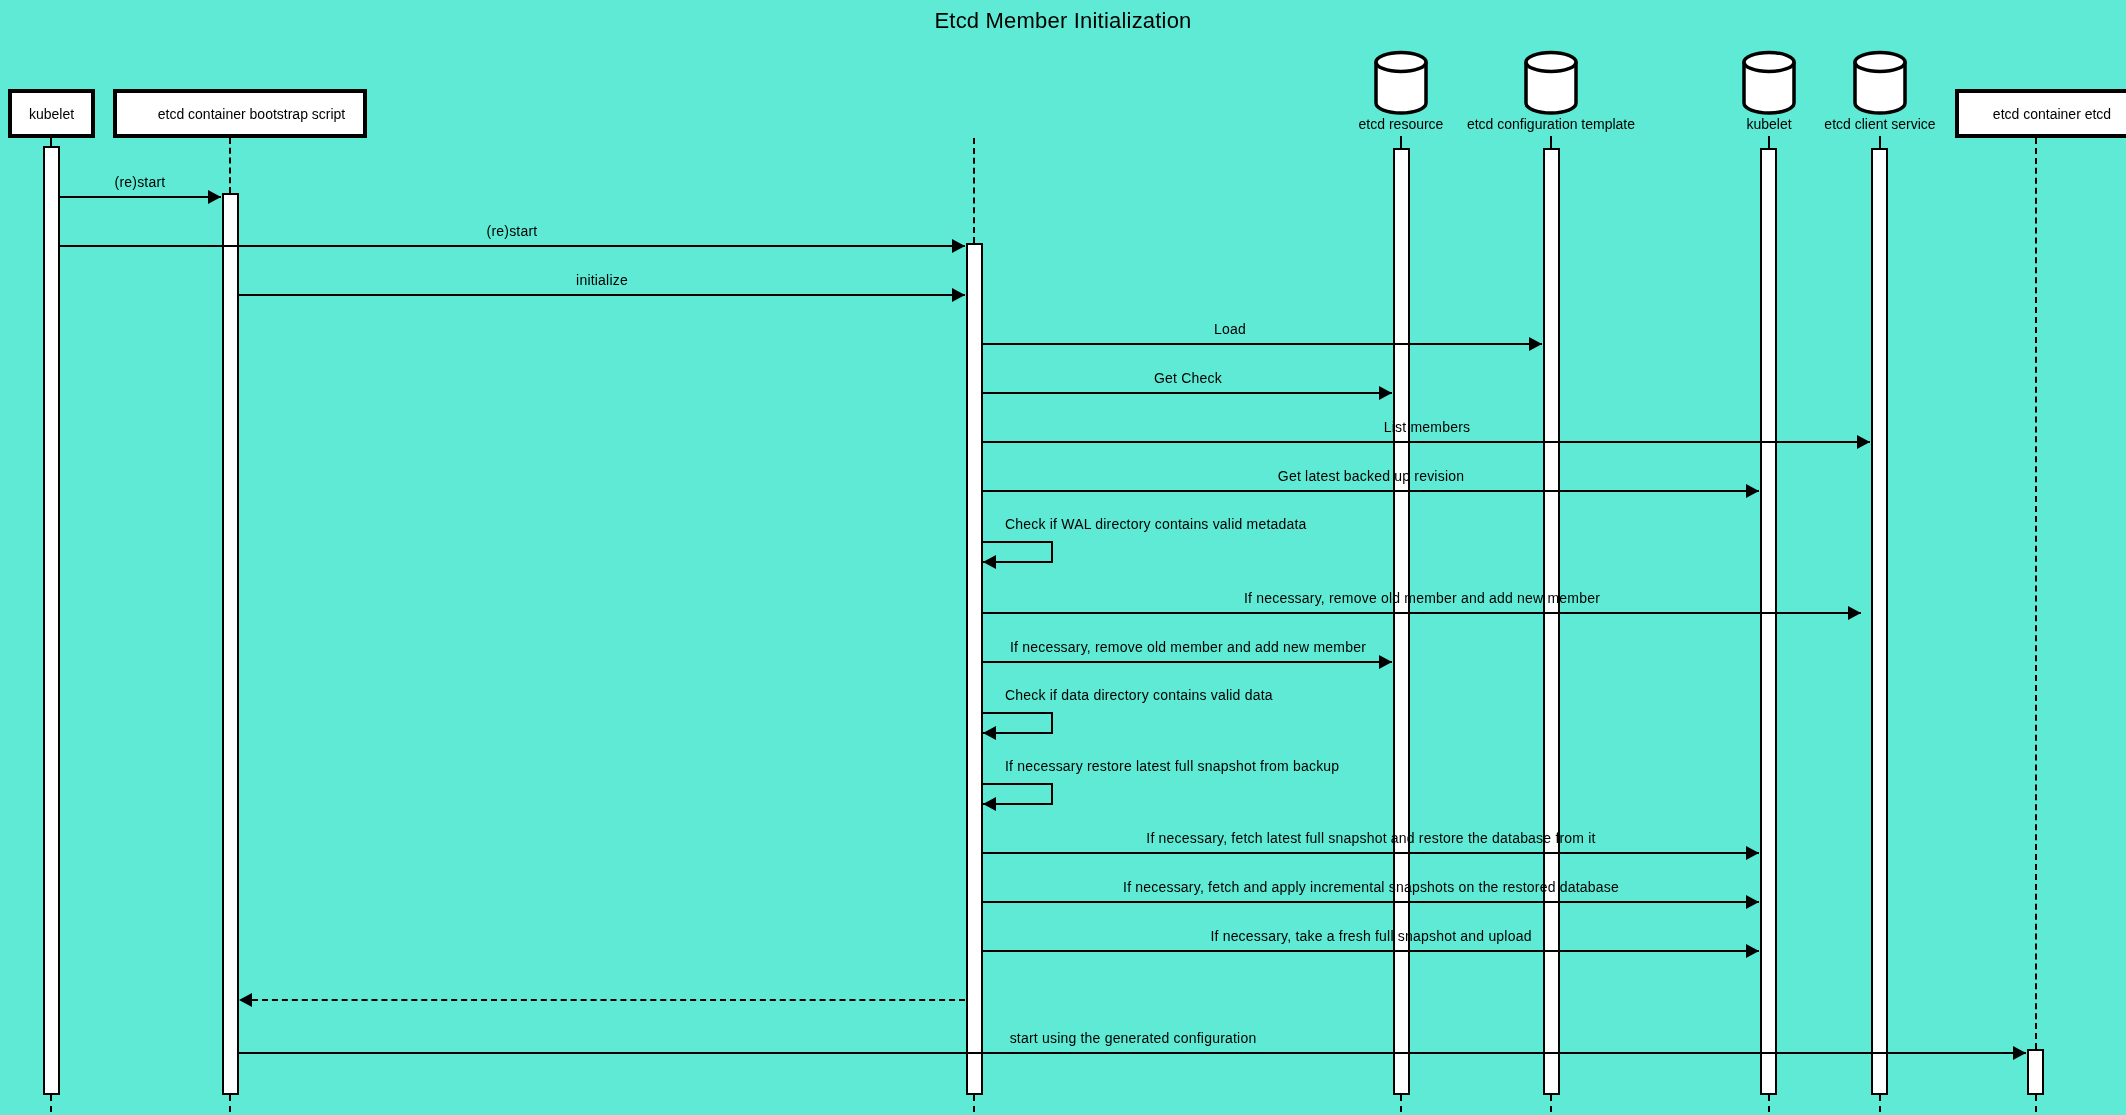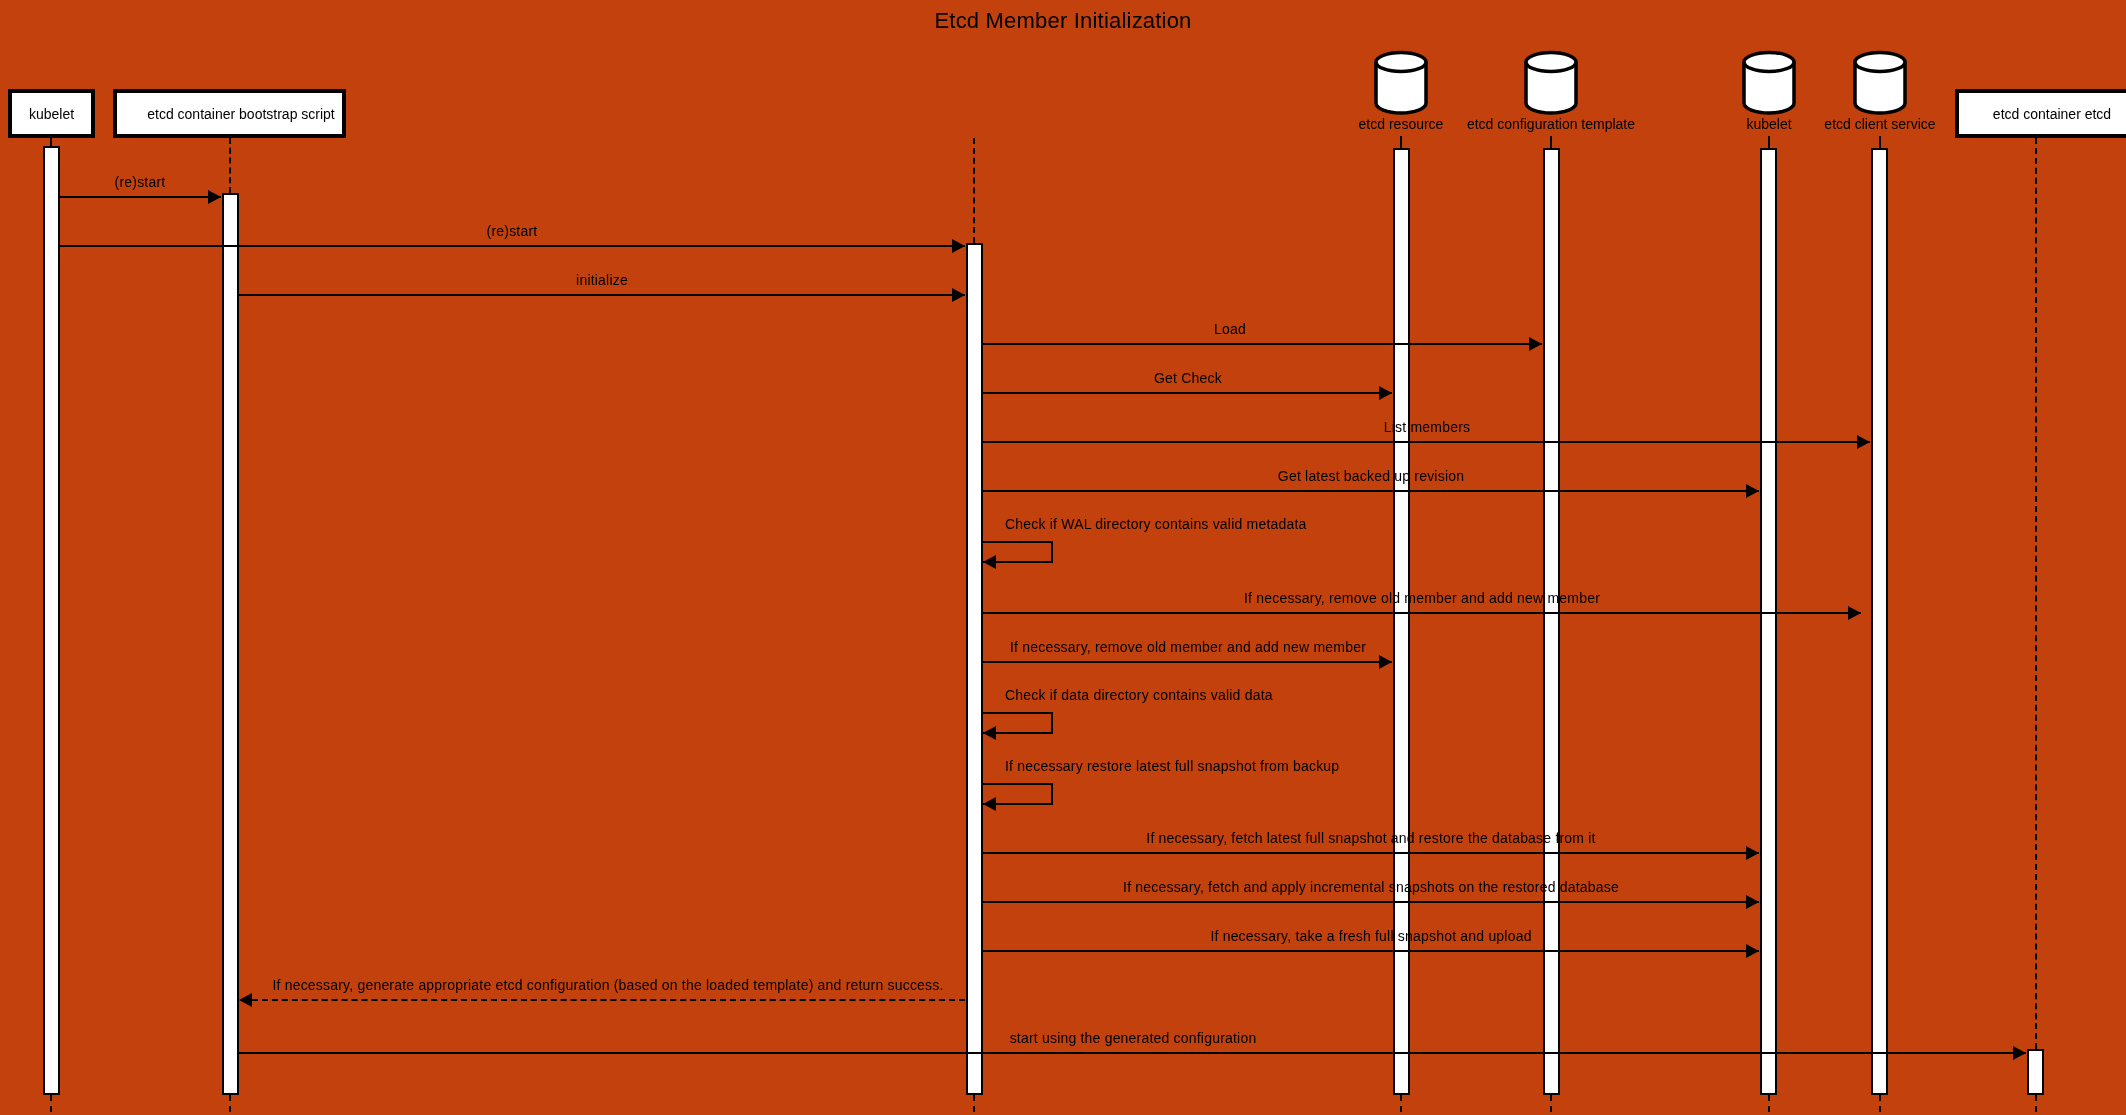--- a/index.html
+++ b/index.html
@@ -1,16 +1,16 @@
 <!DOCTYPE html>
 <html><head>
 <meta charset="utf-8">
 <style>
   html,body{margin:0;padding:0;background:#fff;}
-  #stage{position:relative;width:2126px;height:1115px;background:#c2410c;overflow:hidden;
+  #stage{position:relative;width:2126px;height:1115px;background:#5eead4;overflow:hidden;
          font-family:"Liberation Sans",sans-serif;color:#000;}
   .title{position:absolute;left:0;top:8px;width:2126px;text-align:center;font-size:22px;letter-spacing:.2px;}
   .pbox{position:absolute;box-sizing:border-box;height:49px;background:#fff;border:4px solid #000;
         display:flex;align-items:center;justify-content:center;font-size:14px;white-space:nowrap;z-index:5;text-align:right;}
   .plabel{position:absolute;transform:translateX(-50%);font-size:14px;white-space:nowrap;z-index:5;}
   .cyl{position:absolute;z-index:5;}
   .lifeline{position:absolute;width:0;border-left:2px dashed #000;z-index:1;}
   .bar{position:absolute;box-sizing:border-box;width:17px;background:#fff;border:2px solid #000;z-index:2;}
   .msg-line{position:absolute;height:0;border-top:2px solid #000;z-index:3;}
   .msg-line.dashed{border-top-style:dashed;}
@@ -23,21 +23,21 @@
 </head>
 <body>
 
 <div id="stage">
 
   <div class="title">Etcd Member Initialization</div>
 
   <div class="pbox" style="left:8px;top:89px;width:87px;">
     <span>kubelet</span>
   </div>
-  <div class="pbox" style="left:113px;top:89px;width:233px;padding-left:23px;">
+  <div class="pbox" style="left:113px;top:89px;width:254px;padding-left:23px;">
     <span>etcd container bootstrap script</span>
   </div>
   <div class="pbox" style="left:1955px;top:89px;width:194px;">
     <span>etcd container etcd</span>
   </div>
 
   <div class="cyl" style="left:1374px;top:50px;">
     <svg width="54" height="66" viewBox="0 0 54 66">
       <path d="M2 12 L2 53 C2 58.5 13.2 63 27 63 C40.8 63 52 58.5 52 53 L52 12" fill="#fff" stroke="#000" stroke-width="3.5"></path>
       <ellipse cx="27" cy="12" rx="25" ry="9.5" fill="#fff" stroke="#000" stroke-width="3.5"></ellipse>
@@ -155,21 +155,20 @@
   <div class="arrow-r" style="left:1746px;top:846px;"></div>
 
   <div class="msg-label" style="left:1371px;top:876px;">If necessary, fetch and apply incremental snapshots on the restored database</div>
   <div class="msg-line" style="left:983px;top:901px;width:776px;"></div>
   <div class="arrow-r" style="left:1746px;top:895px;"></div>
 
   <div class="msg-label" style="left:1371px;top:925px;">If necessary, take a fresh full snapshot and upload</div>
   <div class="msg-line" style="left:983px;top:950px;width:776px;"></div>
   <div class="arrow-r" style="left:1746px;top:944px;"></div>
 
-  <div class="msg-label" style="left:608px;top:974px;">If necessary, generate appropriate etcd configuration (based on the loaded template) and return success.</div>
   <div class="msg-line dashed" style="left:252px;top:999px;width:713px;"></div>
   <div class="arrow-l" style="left:239px;top:993px;"></div>
 
   <div class="msg-label" style="left:1133px;top:1027px;">start using the generated configuration</div>
   <div class="msg-line" style="left:239px;top:1052px;width:1787px;"></div>
   <div class="arrow-r" style="left:2013px;top:1046px;"></div>
 
 </div>
 
 </body></html>

